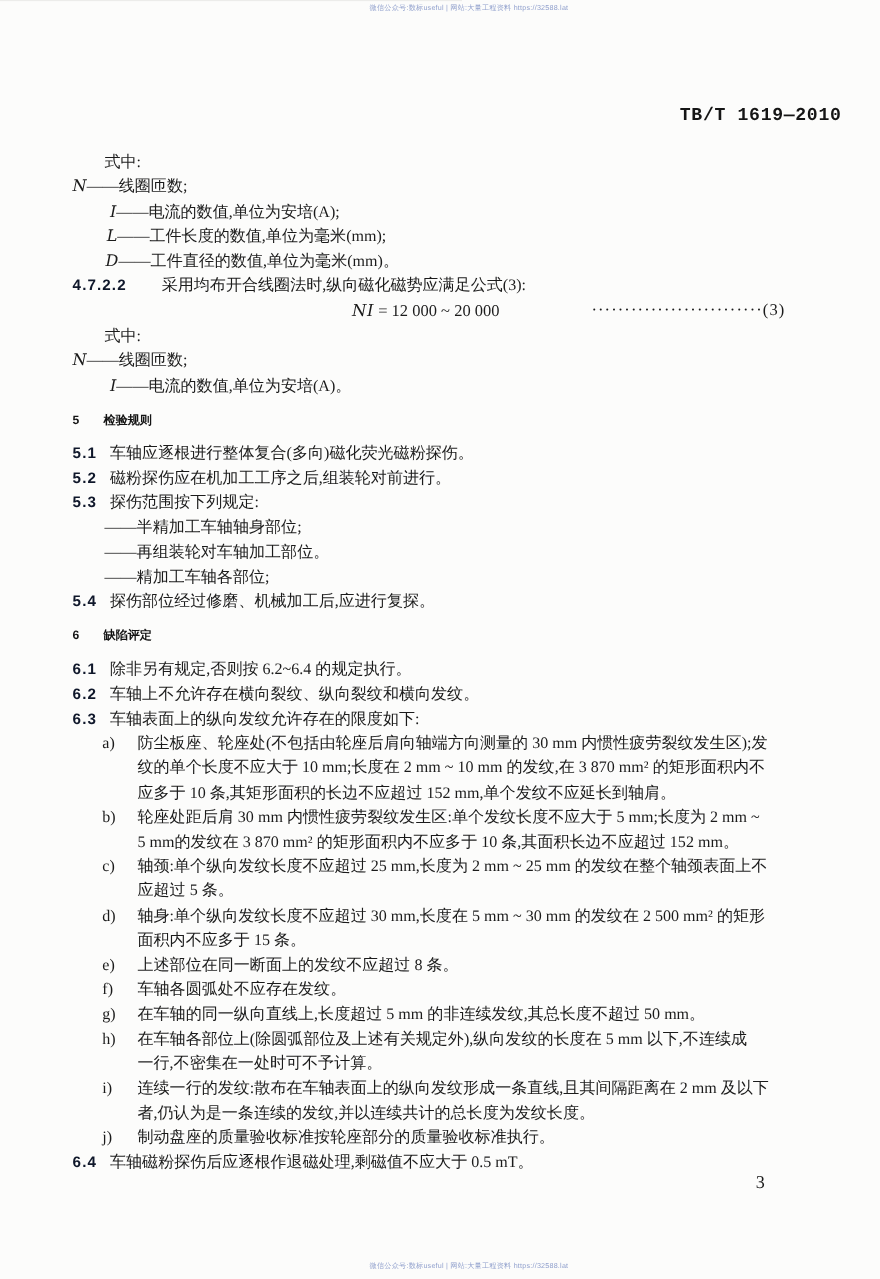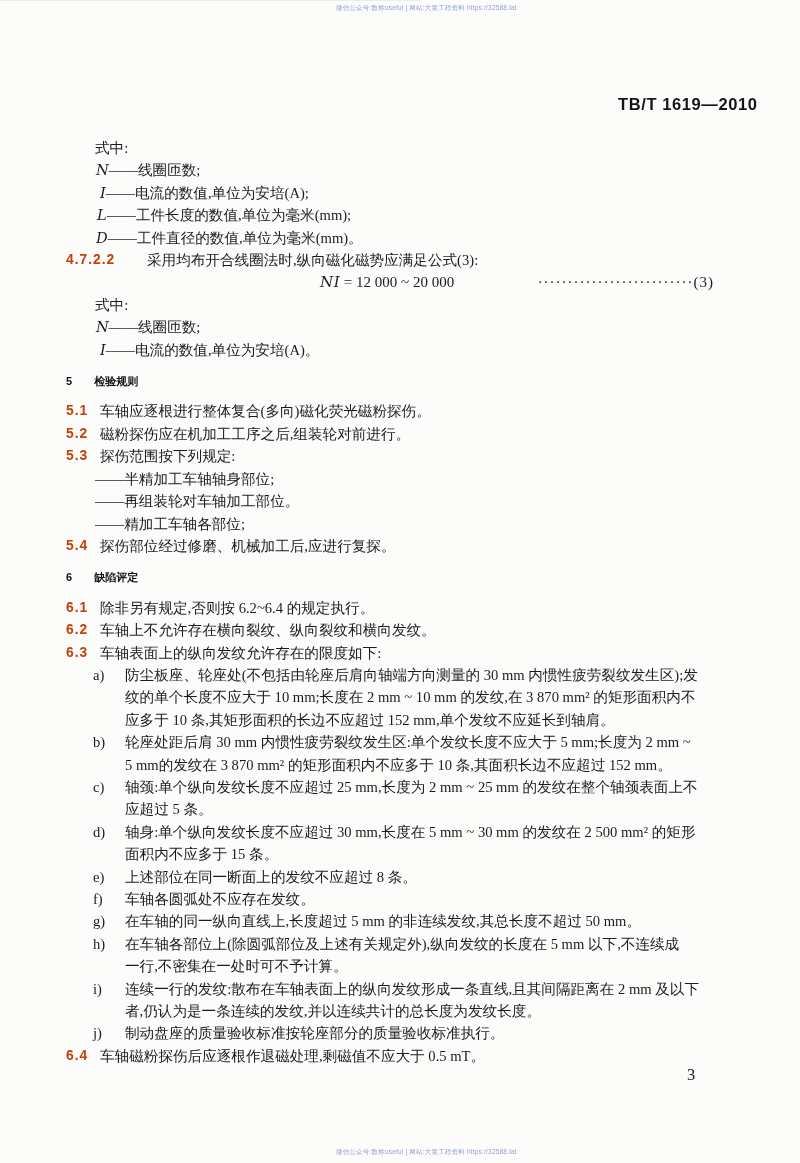--- a/index.html
+++ b/index.html
@@ -22,44 +22,44 @@
     font-family:"Liberation Sans","DejaVu Sans",sans-serif;
     font-size:6.5px; line-height:7px; color:#7e90c5; opacity:.85;
     letter-spacing:.2px; white-space:nowrap;
     filter:blur(.35px);
   }
   .wm-top { top:4px; }
   .wm-bottom { top:1148px; }
 
   .std-num {
     position:absolute; top:95px; left:618px;
-    font-family:Liberation Sans, sans-serif;
+    font-family:Liberation Mono, monospace;
     font-weight:bold; font-size:16.5px; letter-spacing:.6px;
     color:#151515; white-space:nowrap;
   }
 
   .content {
     position:absolute; top:137px; left:66px; width:672px;
     font-size:14.6px; line-height:22.4px;
   }
   .content div { white-space:nowrap; }
 
   .ml { margin-left:29px; }
-  .d-n  { margin-left:30px; }
+  .d-n  { }
   .d-i  { margin-left:34px; }
   .d-l  { margin-left:31px; }
   .d-d  { margin-left:30px; }
   .var { font-style:italic; font-family:"DejaVu Serif","Liberation Serif",serif; }
 
   .clause { position:relative; padding-left:34px; }
   .clause-num {
     position:absolute; left:0; top:0;
     font-family:"Liberation Sans","DejaVu Sans",sans-serif;
     font-weight:bold; font-size:13.8px; letter-spacing:1px;
-    color:#c2410c;
+    color:#0f172a;
   }
   .clause-4722 { padding-left:81px; }
 
   .formula-line { position:relative; }
   .formula { margin-left:254px; font-size:15px; }
   .formula .var { letter-spacing:.5px; }
   .eq-leader {
     position:absolute; right:24px; top:0;
     font-size:15px; letter-spacing:1px; color:#1b1b1b;
   }

